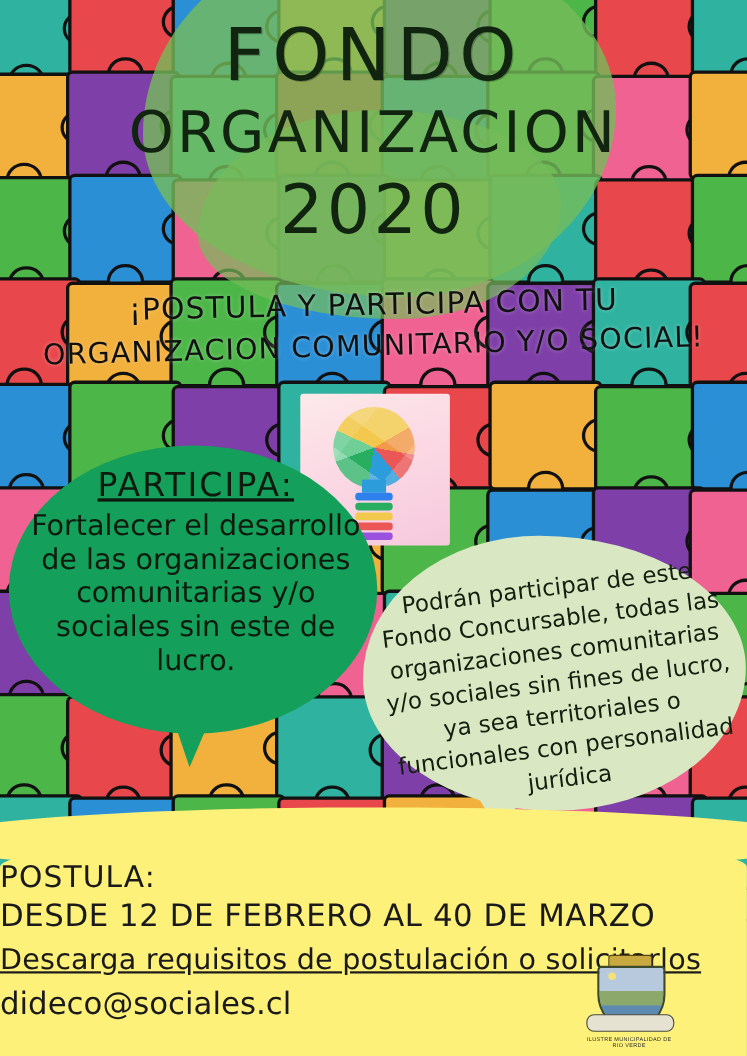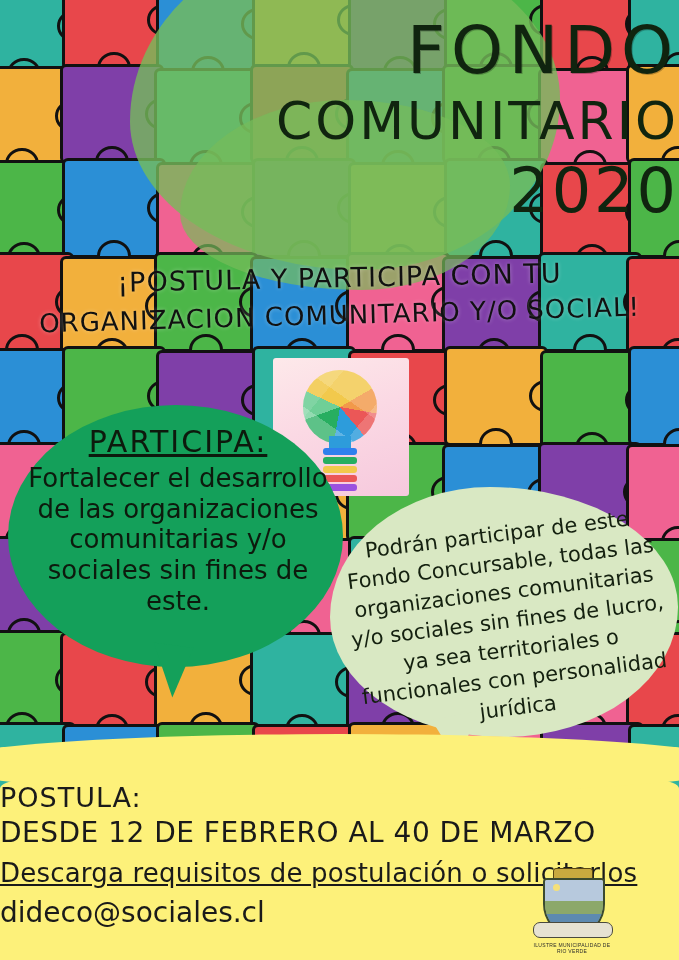--- a/index.html
+++ b/index.html
@@ -70,21 +70,21 @@
     height: 190px;
     background: rgba(118, 188, 90, 0.70);
     border-radius: 50% 50% 45% 55% / 60% 45% 55% 40%;
   }
 
   .title-wrap {
     position: absolute;
     left: 0;
     top: 18px;
     width: 679px;
-    text-align: right;
+    text-align: center;
     color: #10240f;
   }
   .t-fondo {
     font-family: "DejaVu Sans", sans-serif;
     font-size: 66px;
     letter-spacing: 6px;
     line-height: 1;
     font-weight: 400;
     text-shadow: 1px 1px 0 rgba(0,0,0,.25);
   }
@@ -434,21 +434,21 @@
     <div class="pz" style="left:444px;  top:724px;  width:104px; height:100px; background:#f06292;"></div>
     <div class="pz" style="left:540px;  top:722px;  width:104px; height:100px; background:#7f3fa8;"></div>
     <div class="pz" style="left:628px;  top:724px;  width:104px; height:100px; background:#2fb3a0;"></div>
   </div>
 
   <div class="title-blob"></div>
   <div class="title-blob2"></div>
 
   <div class="title-wrap">
     <div class="t-fondo">FONDO</div>
-    <div class="t-concursable">COMUNITARIO</div>
+    <div class="t-concursable">ORGANIZACION</div>
     <div class="t-year">2020</div>
   </div>
 
   <div class="subtitle">
     <span class="l1">¡POSTULA Y PARTICIPA CON TU</span>
     <span class="l2">ORGANIZACION COMUNITARIO Y/O SOCIAL!</span>
   </div>
 
   <div class="bulb-card">
     <div class="bulb-glass"></div>
@@ -460,21 +460,21 @@
         <b></b>
         <b></b>
         <b></b>
     </div>
   </div>
 
   <div class="bubble-green"></div>
   <div class="bubble-green-tail"></div>
   <div class="bubble-green-text">
     <div class="bg-title">PARTICIPA:</div>
-    <div class="bg-body">Fortalecer el desarrollo de las organizaciones comunitarias y/o sociales sin fines de este.</div>
+    <div class="bg-body">Fortalecer el desarrollo de las organizaciones comunitarias y/o sociales sin este de lucro.</div>
   </div>
 
   <div class="bubble-light"></div>
   <div class="bubble-light-tail"></div>
   <div class="bubble-light-text">Podrán participar de este Fondo Concursable, todas las organizaciones comunitarias y/o sociales sin fines de lucro, ya sea territoriales o funcionales con personalidad jurídica</div>
 
   <div class="bottom-band"></div>
   <div class="band-inner">
     <div class="b-postula">POSTULA:</div>
     <div class="b-dates">DESDE 12 DE FEBRERO AL 40 DE MARZO</div>

